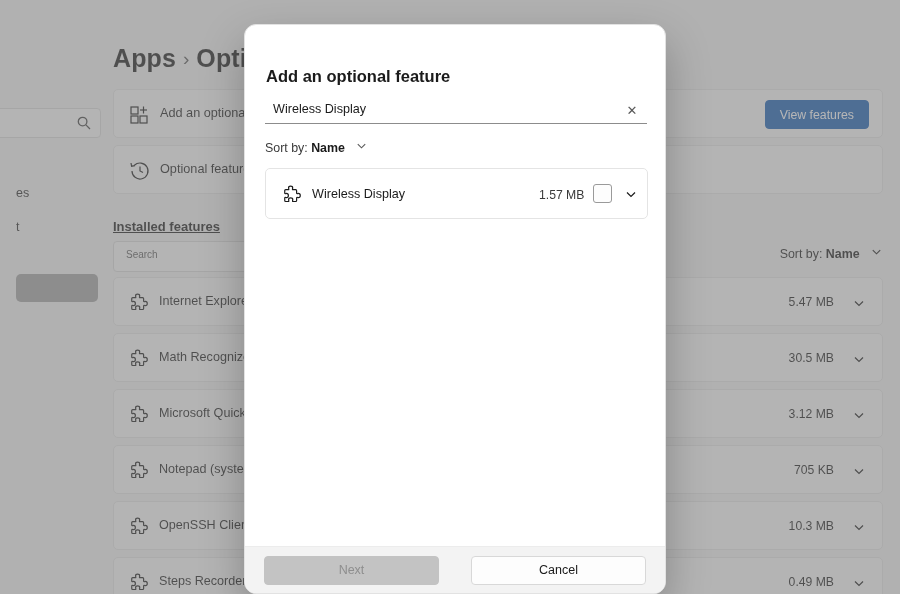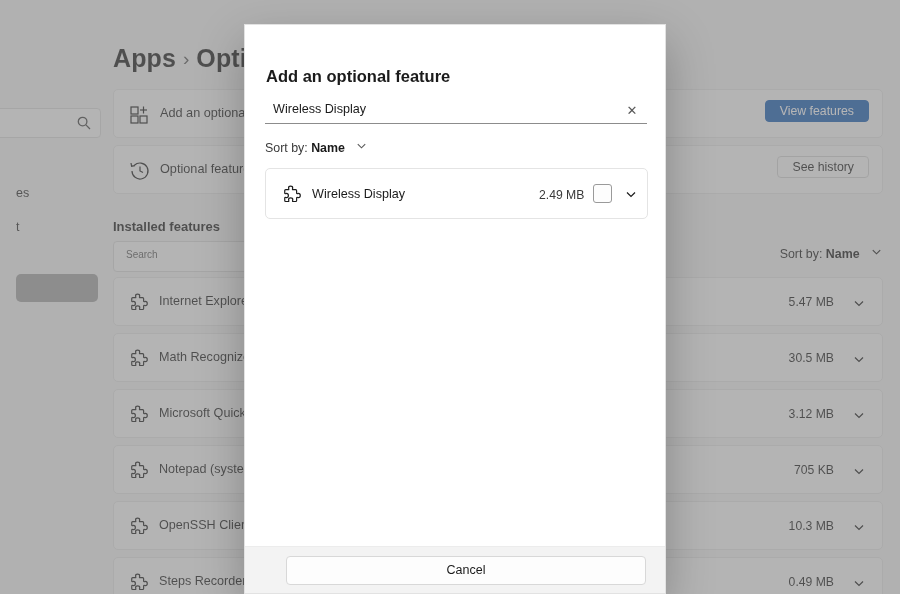--- a/index.html
+++ b/index.html
@@ -57,32 +57,32 @@
   #card-history { top: 145px; }
   .card .cicon {
     position: absolute; left: 14px; top: 13px; width: 24px; height: 24px;
     color: #1b1b1b;
   }
   .card .clabel {
     position: absolute; left: 46px; top: 16px;
     font-size: 12.7px; color: #1b1b1b; white-space: nowrap;
   }
   .card .cbtn {
-    position: absolute; right: 13px; top: 10px; height: 22px;
+    position: absolute; right: 13px; top: 10px; height: 29px;
     border-radius: 4px; font-size: 12.3px;
     display: flex; align-items: center; justify-content: center;
     padding: 0 14px; white-space: nowrap;
   }
   .cbtn.accent { background: #1a5fb4; color: #fff; border: 1px solid #1a5fb4; }
   .cbtn.neutral { background: #fbfbfb; color: #1b1b1b; border: 1px solid #d6d6d6; }
 
   
   #installed-title {
     position: absolute; left: 113px; top: 219px;
-    font-size: 13px; font-weight: 600; color: #1b1b1b;
+    font-size: 13px; font-weight: 600; color: #1b1b1b; text-decoration: underline;
   }
   #installed-search {
     position: absolute; left: 113px; top: 241px; width: 300px; height: 31px;
     background: #fbfbfb; border: 1px solid #dcdcdc; border-radius: 4px;
   }
   #installed-search .ph {
     position: absolute; left: 12px; top: 7px; font-size: 10px; color: #5c5c5c;
   }
   #sortby {
     position: absolute; right: 17px; top: 245px;
@@ -113,21 +113,21 @@
 
   
   #overlay {
     position: absolute; inset: 0;
     background: rgba(122,122,122,0.55);
   }
 
   
   #dialog {
     position: absolute; left: 244px; top: 24px; width: 422px; height: 570px;
-    background: #ffffff; border-radius: 0;
+    background: #ffffff; border-radius: 12px;
     border: 1px solid #e2e2e2;
     box-shadow: 0 18px 44px rgba(0,0,0,0.26);
     overflow: hidden;
   }
   #dlg-title {
     position: absolute; left: 21px; top: 42px;
     font-size: 16.5px; font-weight: 700; color: #1b1b1b;
   }
   #dlg-search {
     position: absolute; left: 20px; top: 71px; width: 382px; height: 28px;
@@ -227,21 +227,20 @@
 
   <div class="card" id="card-history">
     <span class="cicon">
       <svg viewBox="0 0 24 24" width="24" height="24" fill="none" stroke="currentColor" stroke-width="1.2">
         <path d="M4 12a8 8 0 1 0 2.4-5.7"></path>
           <polyline points="3,4 3.6,7.2 7,6.6"></polyline>
         <polyline points="12,7.5 12,12 15,13.5"></polyline>
       </svg>
     </span>
     <span class="clabel">Optional feature h</span>
-    <div class="cbtn neutral">See history</div>
   </div>
 
   <div id="installed-title">Installed features</div>
   <div id="installed-search">
     <span class="ph">Search</span>
   </div>
   <div id="sortby">
     <span>Sort by:</span>
     <b>Name</b>
     <span class="chev">
@@ -336,28 +335,29 @@
   </div>
 
   <div id="dlg-results">
     <div id="result-row">
       <span class="ricon">
         <svg viewBox="0 0 24 24" width="23" height="23" fill="none" stroke="currentColor" stroke-width="1.25" stroke-linejoin="round">
           <path d="M10 3.2c1.3 0 2.2.9 2.2 1.9 0 .5-.3.9-.3 1.3 0 .4.3.6.8.6h2.6c.6 0 1 .4 1 1v2.4c0 .5.2.8.6.8.4 0 .8-.3 1.3-.3 1 0 1.9.9 1.9 2.2s-.9 2.2-1.9 2.2c-.5 0-.9-.3-1.3-.3-.4 0-.6.3-.6.8v2.5c0 .6-.4 1-1 1h-2.5c-.5 0-.8-.2-.8-.6 0-.4.3-.8.3-1.3 0-1-.9-1.9-2.2-1.9s-2.2.9-2.2 1.9c0 .5.3.9.3 1.3 0 .4-.3.6-.8.6H4.9c-.6 0-1-.4-1-1v-2.5c0-.5.2-.8.6-.8.4 0 .8.3 1.3.3 1 0 1.9-.9 1.9-2.2s-.9-2.2-1.9-2.2c-.5 0-.9.3-1.3.3-.4 0-.6-.3-.6-.8V8c0-.6.4-1 1-1h2.5c.5 0 .8-.2.8-.6 0-.4-.3-.8-.3-1.3 0-1 .9-1.9 2.1-1.9z"></path>
         </svg>
       </span>
       <span class="rname">Wireless Display</span>
-      <span class="rsize">2.49 MB</span>
+      <span class="rsize">1.57 MB</span>
       <span class="rcheck"></span>
       <span class="rchev">
         <svg viewBox="0 0 14 14" width="14" height="14" fill="none" stroke="currentColor" stroke-width="1.2">
             <polyline points="3,5.5 7,9.5 11,5.5"></polyline>
           </svg>
       </span>
     </div>
   </div>
 
   <div id="dlg-divider"></div>
 
   <div id="dlg-footer">
+    <div class="fbtn disabled">Next</div>
     <div class="fbtn secondary">Cancel</div>
   </div>
 </div>
 
 </body></html>

